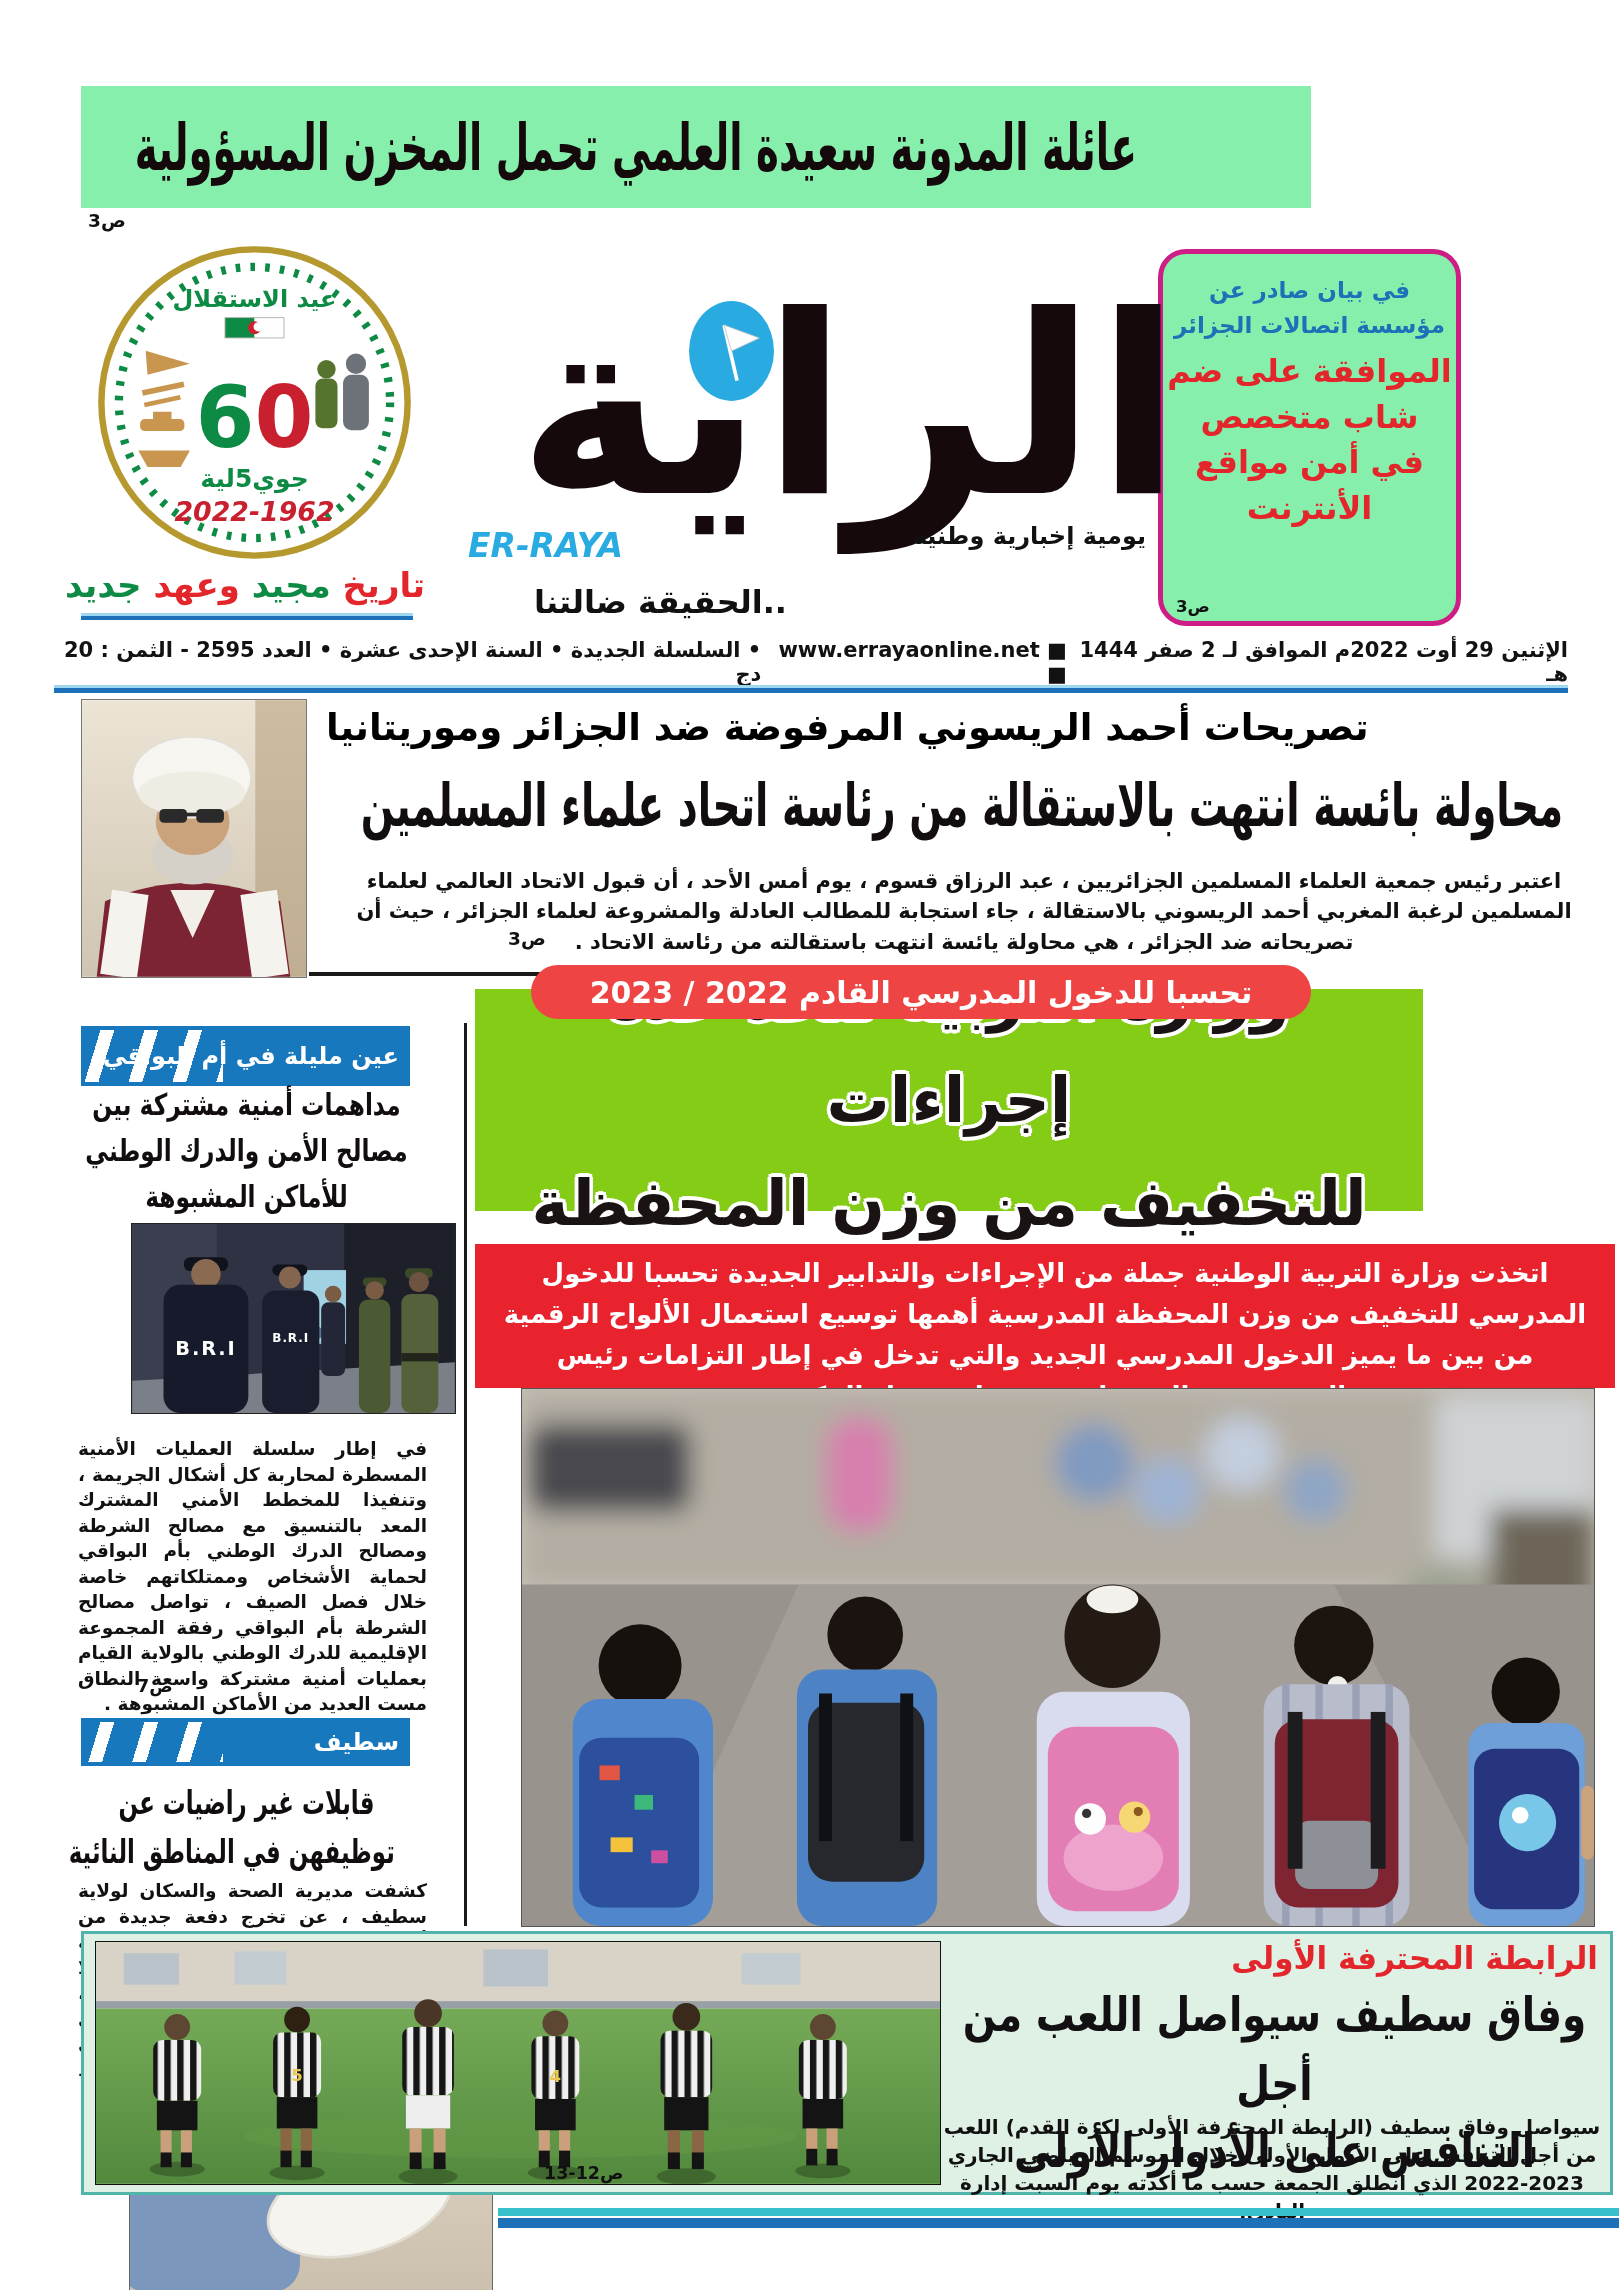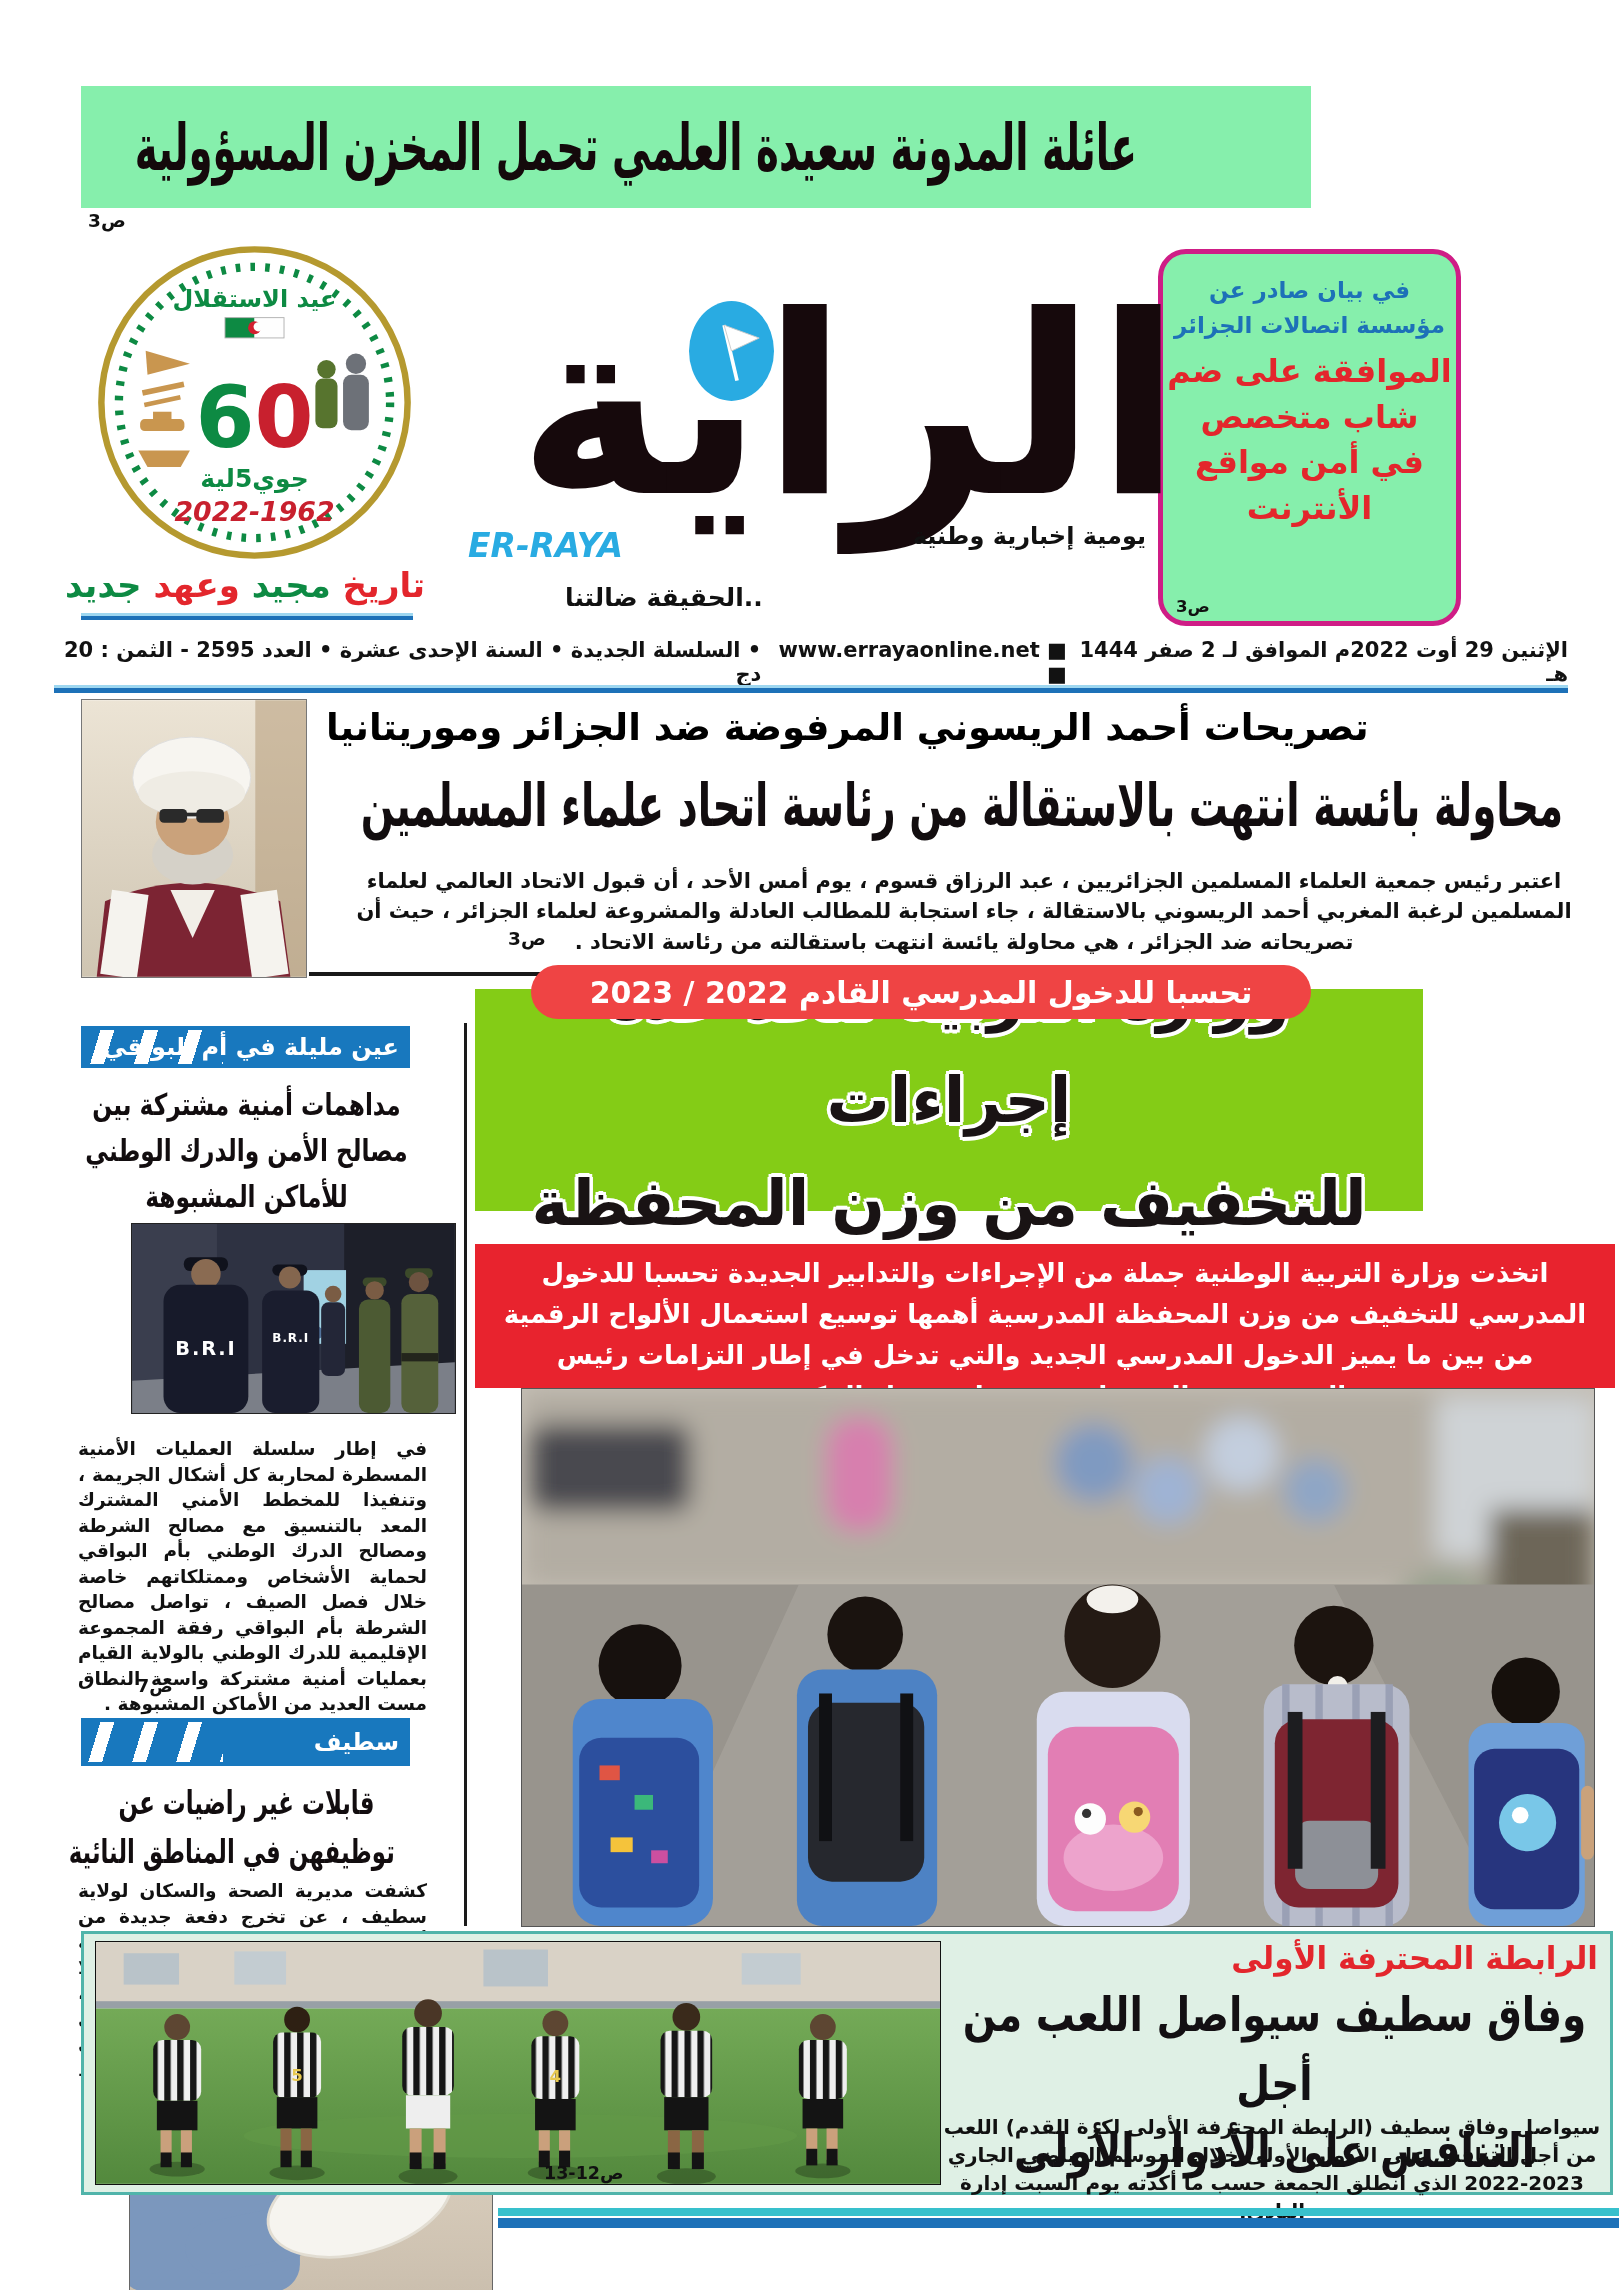--- a/index.html
+++ b/index.html
@@ -20,21 +20,21 @@
   
   #emblem{left:94px;top:242px;width:321px;height:321px}
   #slogan{left:74px;top:565px;width:351px;text-align:center;font-size:34px;font-weight:bold;direction:rtl;white-space:nowrap}
   .red{color:#e3262c}.green{color:#0d8a43}
   #slogan-rule{left:81px;top:613px;width:332px;height:7.4px;background:linear-gradient(180deg,#9ed7f0 0 2.8px,#1d71b8 2.8px)}
   #flag-circle{left:689px;top:301px;width:85px;height:100px;z-index:1}
   #masthead-title{left:554px;top:223px;width:591px;height:369px;display:flex;align-items:center;justify-content:center;
     font-size:249px;font-weight:bold;color:#16090c;z-index:2;line-height:1}
   #er-raya{left:460px;top:526px;width:171px;text-align:center;font-size:33px;font-style:italic;font-weight:bold;color:#29abe2;z-index:3}
   #subtitle{left:784px;top:522px;width:362px;font-size:24px;font-weight:bold;direction:rtl;text-align:right;z-index:3}
-  #motto{left:565px;top:583px;width:222px;font-size:25px;font-weight:bold;direction:rtl;text-align:left;white-space:nowrap;z-index:3}
+  #motto{left:565px;top:583px;width:222px;font-size:32px;font-weight:bold;direction:rtl;text-align:left;white-space:nowrap;z-index:3}
   #ann-box{left:1158px;top:249px;width:293px;height:367px;border:5.5px solid #cf1d86;border-radius:28px;background:#86efac}
   #ann-kicker{margin-top:18.5px;font-size:23px;line-height:1.55;color:#1d71b8;font-weight:bold;text-align:center;white-space:pre-line;direction:rtl}
   #ann-headline{margin-top:5.5px;font-size:32px;line-height:1.42;color:#e3262c;font-weight:bold;text-align:center;white-space:pre-line;direction:rtl}
   #ann-ref{position:absolute;left:13px;bottom:5.5px;font-size:16.6px;font-weight:bold;color:#111}
 
   
   #dateline{left:54px;top:643px;width:1514px;height:37px;display:flex;justify-content:space-between;align-items:center;
     direction:rtl;font-size:21px;font-weight:bold;color:#121212}
   #date-rule{left:54px;top:685px;width:1514px;height:8.3px;background:linear-gradient(180deg,#9ed7f0 0 2.8px,#1d71b8 2.8px)}
 
@@ -58,21 +58,21 @@
     text-shadow:2.8px 2.8px 0 #fff,-2.8px 2.8px 0 #fff,2.8px -2.8px 0 #fff,-2.8px -2.8px 0 #fff,0 3.7px 0 #fff,0 -3.7px 0 #fff,3.7px 0 0 #fff,-3.7px 0 0 #fff}
   #edu-red{left:475px;top:1244px;width:1140px;height:144px;background:#e8232e;color:#fff;font-size:26px;font-weight:bold;
     direction:rtl;text-align:center;line-height:41px;padding:9.2px 18.5px;box-sizing:border-box}
   #school-photo{left:521px;top:1388px;width:1072px;height:537px;border:0.9px solid #555}
 
   
   .sec-head{position:absolute;background:#1878be;color:#fff;direction:rtl;overflow:hidden}
   .sec-head .lbl{position:absolute;right:11px;top:0;bottom:0;display:flex;align-items:center;font-size:24px;font-weight:bold}
   .sec-head::before{content:"";position:absolute;left:3.7px;top:3.7px;bottom:3.7px;width:138px;
     background:repeating-linear-gradient(107deg,transparent 0 14.8px,#fff 14.8px 28px,transparent 28px 42px)}
-  #sec1-head{left:81px;top:1026px;width:329px;height:42px}
+  #sec1-head{left:81px;top:1026px;width:329px;height:60px}
   #sec1-headline{left:78px;top:1082px;width:337px;font-size:24px;font-weight:bold;text-align:center;direction:rtl;
     line-height:1.55;color:#120d0f;white-space:pre-line;transform:scale(.97,1.25);transform-origin:top center}
   #police-photo{left:131px;top:1223px;width:323px;height:189px;border:1.8px solid #222}
   #sec1-body{left:78px;top:1436px;width:349px;font-size:18.5px;font-weight:bold;direction:rtl;text-align:justify;line-height:1.38}
   #sec1-ref{left:137px;top:1676px;font-size:17.5px;font-weight:bold}
   #sec2-head{left:81px;top:1718px;width:329px;height:48px}
   #sec2-headline{left:78px;top:1779px;width:337px;font-size:26px;font-weight:bold;text-align:center;direction:rtl;
     line-height:1.5;color:#120d0f;white-space:pre;transform:scale(.88,1.25);transform-origin:top center}
   #sec2-body{left:78px;top:1878px;width:349px;font-size:18.5px;font-weight:bold;direction:rtl;text-align:justify;line-height:1.38}
   #sec2-ref{left:134px;top:2047px;font-size:17.5px;font-weight:bold}

